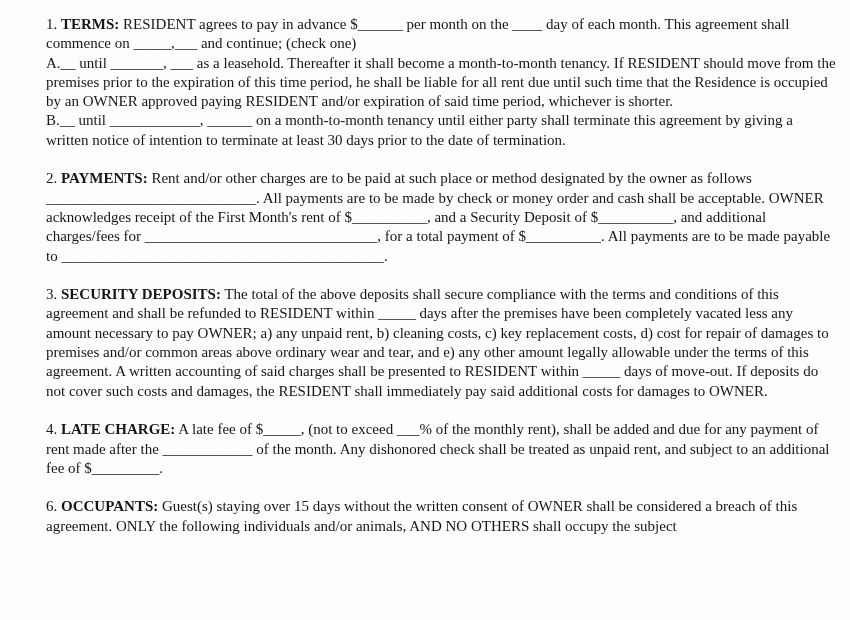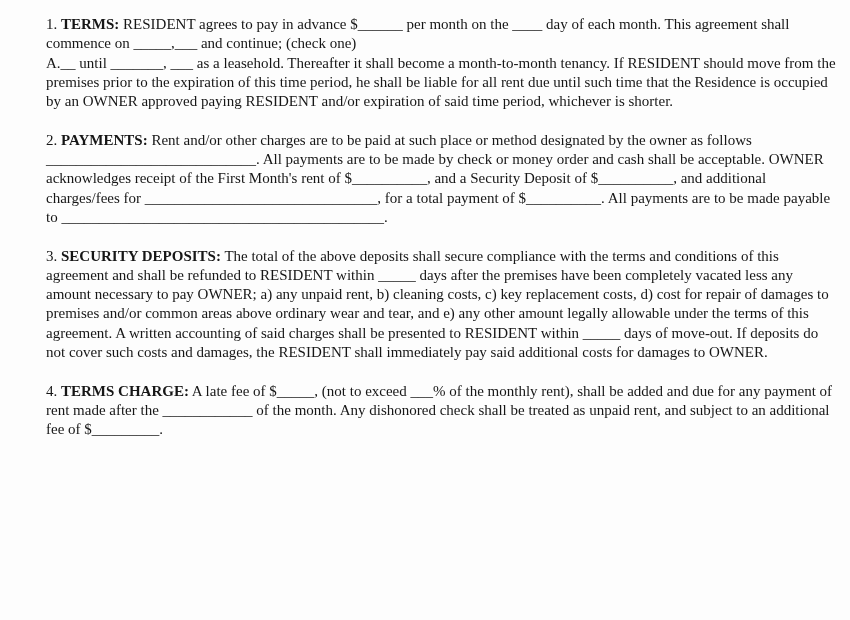--- a/index.html
+++ b/index.html
@@ -25,24 +25,28 @@
   .sec-head { font-weight: bold; }
 </style>
 </head>
 <body>
 
 <div class="page" style="background: rgb(253, 253, 253); padding-left: 16px;">
   <div class="doc" style="color: rgb(22, 22, 22);">
       <div class="section">
         <p><span class="sec-num">1.</span> <span class="sec-head">TERMS:</span> RESIDENT agrees to pay in advance $______ per month on the ____ day of each month. This agreement shall commence on _____,___ and continue; (check one)</p>
         <p>A.__ until _______, ___ as a leasehold. Thereafter it shall become a month-to-month tenancy. If RESIDENT should move from the premises prior to the expiration of this time period, he shall be liable for all rent due until such time that the Residence is occupied by an OWNER approved paying RESIDENT and/or expiration of said time period, whichever is shorter.</p>
+        <p>B.__ until ____________, ______ on a month-to-month tenancy until either party shall terminate this agreement by giving a written notice of intention to terminate at least 30 days prior to the date of termination.</p>
       </div>
       <div class="section">
         <p><span class="sec-num">2.</span> <span class="sec-head">PAYMENTS:</span> Rent and/or other charges are to be paid at such place or method designated by the owner as follows ____________________________. All payments are to be made by check or money order and cash shall be acceptable. OWNER acknowledges receipt of the First Month's rent of $__________, and a Security Deposit of $__________, and additional charges/fees for _______________________________, for a total payment of $__________. All payments are to be made payable to ___________________________________________.</p>
       </div>
       <div class="section">
         <p><span class="sec-num">3.</span> <span class="sec-head">SECURITY DEPOSITS:</span> The total of the above deposits shall secure compliance with the terms and conditions of this agreement and shall be refunded to RESIDENT within _____ days after the premises have been completely vacated less any amount necessary to pay OWNER; a) any unpaid rent, b) cleaning costs, c) key replacement costs, d) cost for repair of damages to premises and/or common areas above ordinary wear and tear, and e) any other amount legally allowable under the terms of this agreement. A written accounting of said charges shall be presented to RESIDENT within _____ days of move-out. If deposits do not cover such costs and damages, the RESIDENT shall immediately pay said additional costs for damages to OWNER.</p>
       </div>
       <div class="section">
-        <p><span class="sec-num">4.</span> <span class="sec-head">TERMS CHARGE:</span> A late fee of $_____, (not to exceed ___% of the monthly rent), shall be added and due for any payment of rent made after the ____________ of the month. Any dishonored check shall be treated as unpaid rent, and subject to an additional fee of $_________.</p>
+        <p><span class="sec-num">4.</span> <span class="sec-head">LATE CHARGE:</span> A late fee of $_____, (not to exceed ___% of the monthly rent), shall be added and due for any payment of rent made after the ____________ of the month. Any dishonored check shall be treated as unpaid rent, and subject to an additional fee of $_________.</p>
+      </div>
+      <div class="section">
+        <p><span class="sec-num">6.</span> <span class="sec-head">OCCUPANTS:</span> Guest(s) staying over 15 days without the written consent of OWNER shall be considered a breach of this agreement. ONLY the following individuals and/or animals, AND NO OTHERS shall occupy the subject</p>
       </div>
     </div>
 </div>
 
 </body></html>

